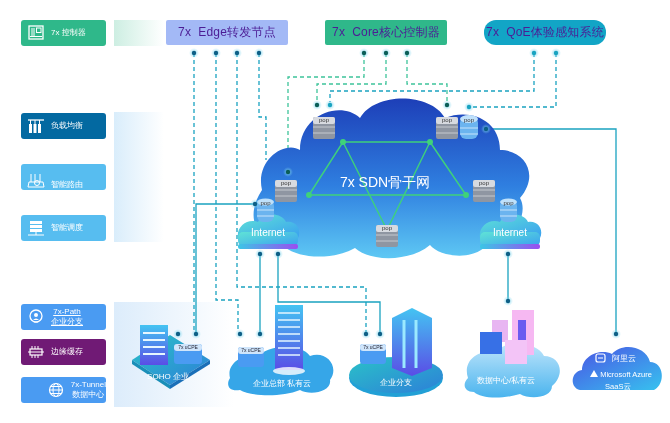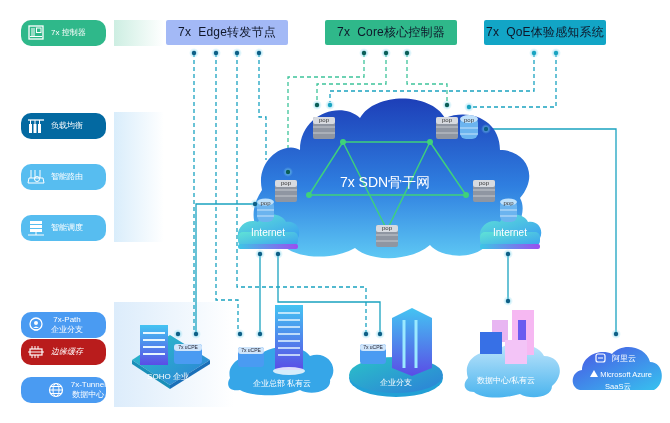--- a/index.html
+++ b/index.html
@@ -1,23 +1,23 @@
 <!DOCTYPE html>
 <html><head>
 <meta charset="utf-8">
 <style>
   * { box-sizing: border-box; margin: 0; padding: 0; }
   body { width: 670px; height: 423px; background: #ffffff; position: relative; overflow: hidden;
          font-family: "Liberation Sans", "DejaVu Sans", sans-serif; }
   .abs { position: absolute; }
-  .side-btn { position: absolute; left: 21px; width: 85px; height: 26px; border-radius: 10px;
+  .side-btn { position: absolute; left: 21px; width: 85px; height: 26px; border-radius: 3px;
               color: #fff; font-size: 8px; display: flex; align-items: center; padding-left: 6px; gap: 6px; }
   .side-btn .ic { width: 18px; height: 18px; display: flex; align-items: center; justify-content: center; }
   .side-btn .lbl { line-height: 10px; text-align: center; }
-  .top-box { position: absolute; top: 20px; height: 25px; border-radius: 2px; color: #0f172a;
+  .top-box { position: absolute; top: 20px; height: 25px; border-radius: 2px; color: #4c1d95;
              font-size: 12px; display: flex; align-items: center; justify-content: center; letter-spacing: 0.2px; }
   svg text { font-family: "Liberation Sans", "DejaVu Sans", sans-serif; }
 </style>
 </head>
 <body>
 
 <div class="abs" style="left:114px;top:20px;width:50px;height:26px;background:linear-gradient(90deg,#cdeee2,#ffffff);"></div>
 <div class="side-btn" style="top:20px;background:#2fb88a;">
   <span class="ic">
     <svg width="16" height="16" viewBox="0 0 16 16">
@@ -39,21 +39,21 @@
         <rect x="2" y="6" width="3" height="9" fill="#fff"></rect>
         <rect x="6.5" y="6" width="3" height="9" fill="#fff"></rect>
         <rect x="11" y="6" width="3" height="9" fill="#fff"></rect>
         <line x1="3.5" y1="2" x2="3.5" y2="6" stroke="#fff"></line>
         <line x1="8" y1="2" x2="8" y2="6" stroke="#fff"></line>
         <line x1="12.5" y1="2" x2="12.5" y2="6" stroke="#fff"></line>
       </svg>
   </span>
   <span class="lbl">负载均衡</span>
 </div>
-<div class="side-btn" style="top:164px;background:#57bdf0;">
+<div class="side-btn" style="top:164px;background:#57bdf0;align-items:flex-end;">
   <span class="ic">
     <svg width="18" height="16" viewBox="0 0 18 16">
         <line x1="4" y1="1" x2="4" y2="9" stroke="#fff"></line>
         <line x1="8" y1="1" x2="8" y2="9" stroke="#fff"></line>
         <line x1="13" y1="1" x2="13" y2="9" stroke="#fff"></line>
         <path d="M2 9 L16 9 L17 14 L1 14 Z" fill="none" stroke="#fff"></path>
         <circle cx="10" cy="10" r="2.5" fill="none" stroke="#fff"></circle>
       </svg>
   </span>
   <span class="lbl">智能路由</span>
@@ -65,35 +65,35 @@
         <rect x="3" y="5" width="12" height="3" fill="#fff"></rect>
         <rect x="3" y="9" width="12" height="3" fill="#fff"></rect>
         <line x1="9" y1="12" x2="9" y2="15" stroke="#fff"></line>
         <line x1="1" y1="15" x2="17" y2="15" stroke="#fff"></line>
       </svg>
   </span>
   <span class="lbl">智能调度</span>
 </div>
 
 <div class="abs" style="left:114px;top:302px;width:120px;height:105px;background:linear-gradient(90deg,#dcecfb,#ffffff);"></div>
-<div class="side-btn" style="top:312px;background:#4a9bf2;">
+<div class="side-btn" style="top:304px;background:#4a9bf2;text-decoration:underline;">
   <span class="ic">
     <svg width="16" height="16" viewBox="0 0 16 16">
         <circle cx="8" cy="7" r="6" fill="none" stroke="#fff" stroke-width="1.3"></circle>
         <circle cx="8" cy="6" r="2" fill="#fff"></circle>
         <path d="M5 11 Q8 8 11 11" fill="#fff"></path>
         <line x1="6" y1="13" x2="10" y2="13" stroke="#fff"></line>
       </svg>
   </span>
   <span class="lbl">
     <span>7x-Path</span><br>
     <span>企业分支</span>
   </span>
 </div>
-<div class="side-btn" style="top:339px;background:#b91c1c;font-style:italic;">
+<div class="side-btn" style="top:339px;background:#701a75;">
   <span class="ic">
     <svg width="16" height="14" viewBox="0 0 16 14">
         <rect x="2" y="4" width="12" height="6" fill="none" stroke="#fff" stroke-width="1.2"></rect>
         <line x1="4" y1="1" x2="4" y2="4" stroke="#fff"></line>
         <line x1="7" y1="1" x2="7" y2="4" stroke="#fff"></line>
         <line x1="10" y1="1" x2="10" y2="4" stroke="#fff"></line>
         <line x1="4" y1="10" x2="4" y2="13" stroke="#fff"></line>
         <line x1="7" y1="10" x2="7" y2="13" stroke="#fff"></line>
         <line x1="10" y1="10" x2="10" y2="13" stroke="#fff"></line>
         <line x1="0" y1="7" x2="16" y2="7" stroke="#fff"></line>
@@ -113,24 +113,24 @@
   </span>
   <span class="lbl">
     <span>7x-Tunnel</span><br>
     <span>数据中心</span>
   </span>
 </div>
 
 <div class="top-box" style="left:166px;width:122px;background:#a3b9f6;">
   <span style="white-space:pre;">7x  Edge转发节点</span>
 </div>
-<div class="top-box" style="left:325px;width:132px;background:#2fb88a;">
+<div class="top-box" style="left:325px;width:122px;background:#2fb88a;">
   <span style="white-space:pre;">7x  Core核心控制器</span>
 </div>
-<div class="top-box" style="left:484px;width:122px;background:#12a5c6;">
+<div class="top-box" style="left:484px;width:122px;background:#12a5c6;border-radius:12px;">
   <span style="white-space:pre;">7x  QoE体验感知系统</span>
 </div>
 
 <svg class="abs" style="left:0;top:0;" width="670" height="423" viewBox="0 0 670 423">
   <defs>
     <linearGradient id="cloudG" x1="0" y1="0" x2="0" y2="1">
       <stop offset="0" stop-color="#1d3fb8"></stop>
       <stop offset="0.55" stop-color="#2f7fe0"></stop>
       <stop offset="1" stop-color="#5ec8f4"></stop>
     </linearGradient>

